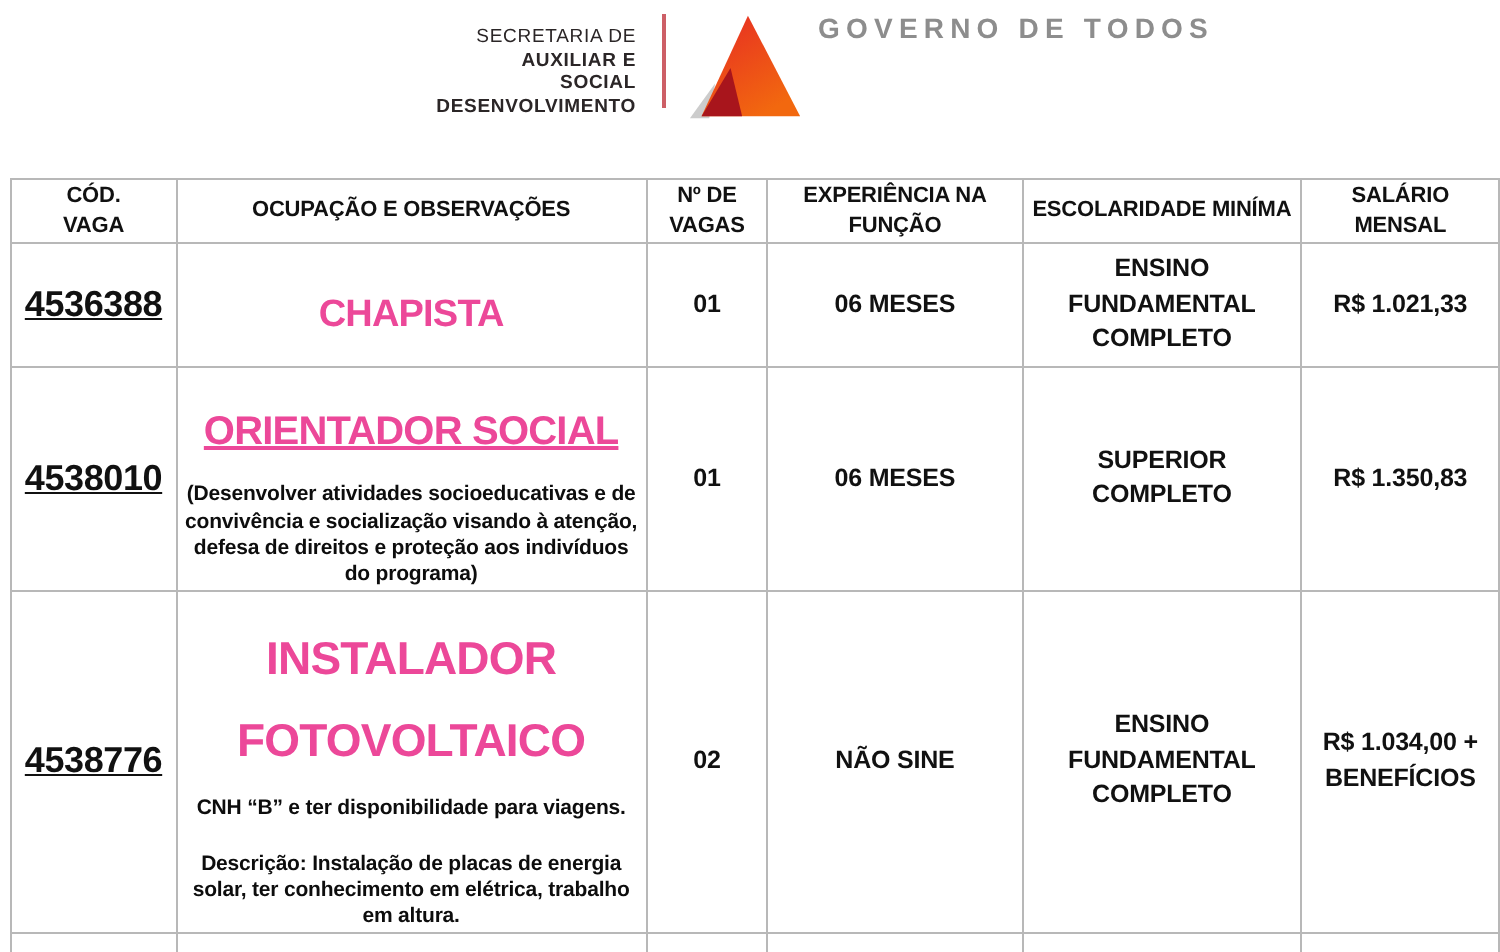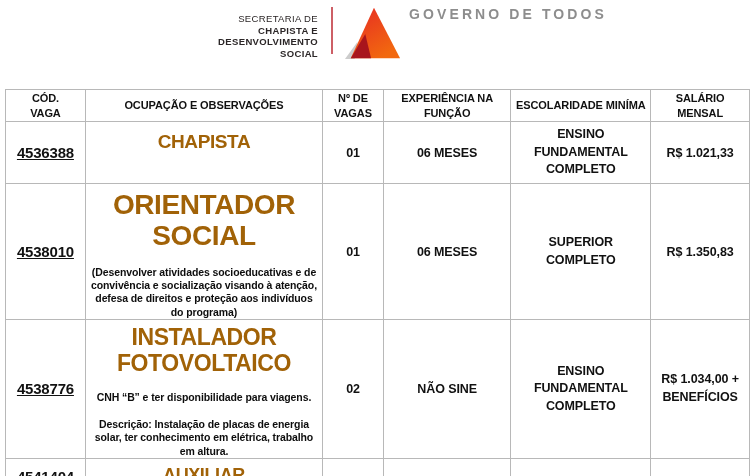--- a/index.html
+++ b/index.html
@@ -23,44 +23,44 @@
   .doc-title { text-align:center; font-size:15px; font-weight:700; text-decoration:underline; margin-top:5px; }
 
   
   table { border-collapse:collapse; margin-left:5px; margin-top:7px; table-layout:fixed; }
   th, td { border:1px solid #b8b8b8; padding:0 4px; text-align:center; vertical-align:middle; overflow:hidden; }
   th { font-size:11px; font-weight:700; line-height:1.3; letter-spacing:-.1px; }
   .c0 { width:75px; } .c1 { width:242px; } .c2 { width:56px; } .c3 { width:132px; } .c4 { width:142px; } .c5 { width:94px; }
   .r-head { height:32px; }
   .r1 { height:62px; } .r2 { height:92px; } .r3 { height:102px; } .r4 { height:77px; }
 
-  .code { font-size:15px; font-weight:700; text-decoration:underline; letter-spacing:-.2px;text-align:center; }
+  .code { font-size:18px; font-weight:700; text-decoration:underline; letter-spacing:-.2px;text-align:center; }
   .code-top { vertical-align:top; padding-top:9px; }
 
   .occ { vertical-align:top; padding-top:5px; }
-  .occ-title { font-weight:800; line-height:1.12; letter-spacing:-.4px; color:#a16207; }
+  .occ-title { font-weight:800; line-height:1.12; letter-spacing:-.4px; color:#ec4899;margin-top:16px; }
   .t1 { font-size:19px; padding-top:4px; }
-  .t2 { font-size:28px; }
+  .t2 { font-size:20px;text-decoration:underline; }
   .t3 { font-size:23px; }
   .t4 { font-size:18px; line-height:1.25; }
   .occ-note { font-size:10.5px; font-weight:700; line-height:1.27; letter-spacing:-.1px;
               max-width:234px; margin:14px auto 0; color:#0d0d0d; }
   .val { font-size:12.5px; font-weight:700; letter-spacing:-.1px; line-height:1.4; }
 </style>
 </head>
 <body>
 
 <div class="page">
 
   <div class="header">
     <div class="secretariat">
       <div class="line0">SECRETARIA DE</div>
-      <div class="lineb">CHAPISTA E</div>
+      <div class="lineb">AUXILIAR E</div>
+      <div class="lineb">SOCIAL</div>
       <div class="lineb">DESENVOLVIMENTO</div>
-      <div class="lineb">SOCIAL</div>
     </div>
     <div class="brand-divider"></div>
     <div class="logo">
       <svg width="58" height="58" viewBox="0 0 60 60">
         <defs>
           <linearGradient id="mgGrad" x1="0" y1="0" x2="0.6" y2="1">
             <stop offset="0" stop-color="#e62a24"></stop>
             <stop offset="1" stop-color="#f2680f"></stop>
           </linearGradient>
         </defs>

